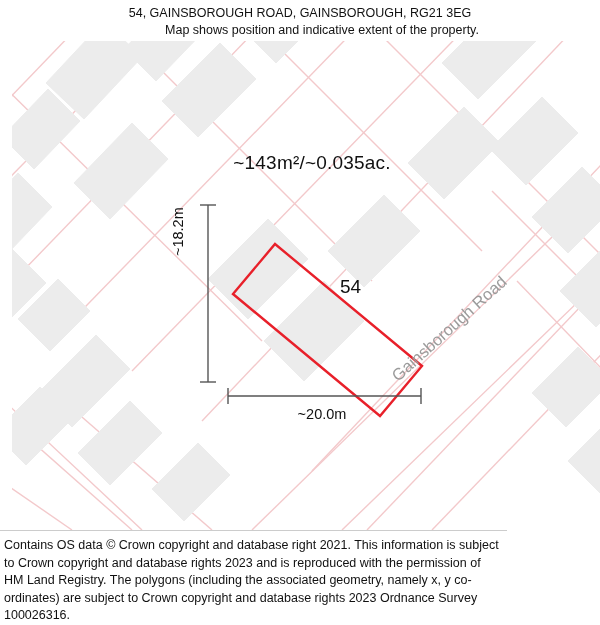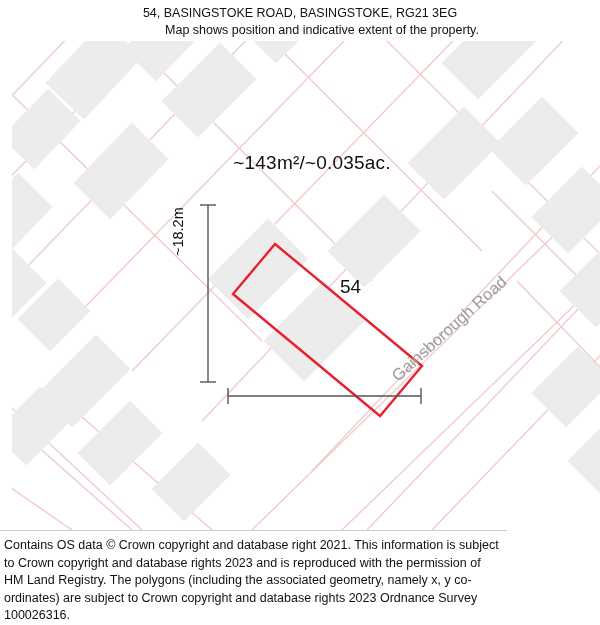--- a/index.html
+++ b/index.html
@@ -118,21 +118,21 @@
     line-height: 17.5px;
     color: #111111;
   }
 </style>
 </head>
 <body>
 
 <div class="page">
 
   <div class="header">
-    <div class="title">54, BASINGSTOKE ROAD, BASINGSTOKE, RG21 3EG</div>
+    <div class="title">54, GAINSBOROUGH ROAD, GAINSBOROUGH, RG21 3EG</div>
     <div class="subtitle">Map shows position and indicative extent of the property.</div>
   </div>
 
   <div class="map">
 
     <svg class="map-svg" width="600" height="489" viewBox="0 0 600 489">
       <defs>
         <clipPath id="mapclip">
           <rect x="0" y="0" width="600" height="489"></rect>
         </clipPath>
@@ -213,20 +213,21 @@
         <g stroke="#555555" stroke-width="1.4">
           <line x1="216" y1="355" x2="409" y2="355"></line>
           <line x1="216" y1="347" x2="216" y2="363"></line>
           <line x1="409" y1="347" x2="409" y2="363"></line>
         </g>
       </g>
     </svg>
 
     <div class="area-label">~143m²/~0.035ac.</div>
     <div class="plot-number">54</div>
+    <div class="dim-width">~20.0m</div>
     <div class="dim-height">~18.2m</div>
     <div class="road-label">Gainsborough Road</div>
   </div>
 
   <div class="footer">
     <p>Contains OS data © Crown copyright and database right 2021. This information is subject to Crown copyright and database rights 2023 and is reproduced with the permission of HM Land Registry. The polygons (including the associated geometry, namely x, y co-ordinates) are subject to Crown copyright and database rights 2023 Ordnance Survey 100026316.</p>
   </div>
 
 </div>
 

